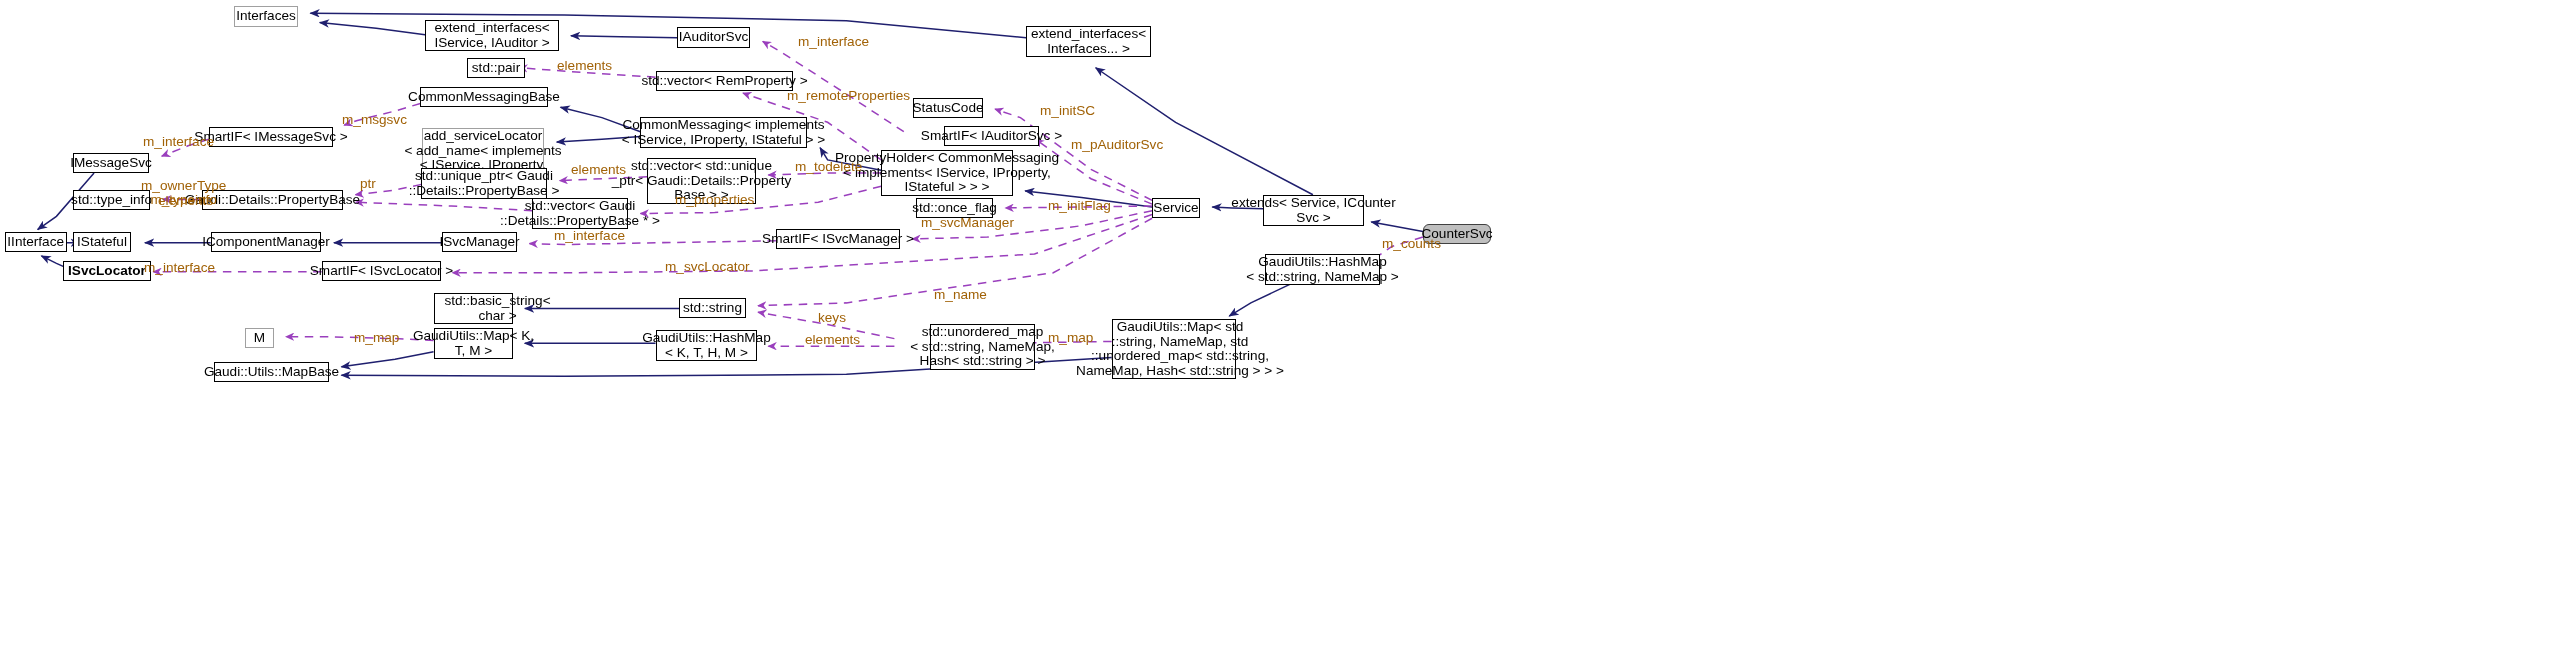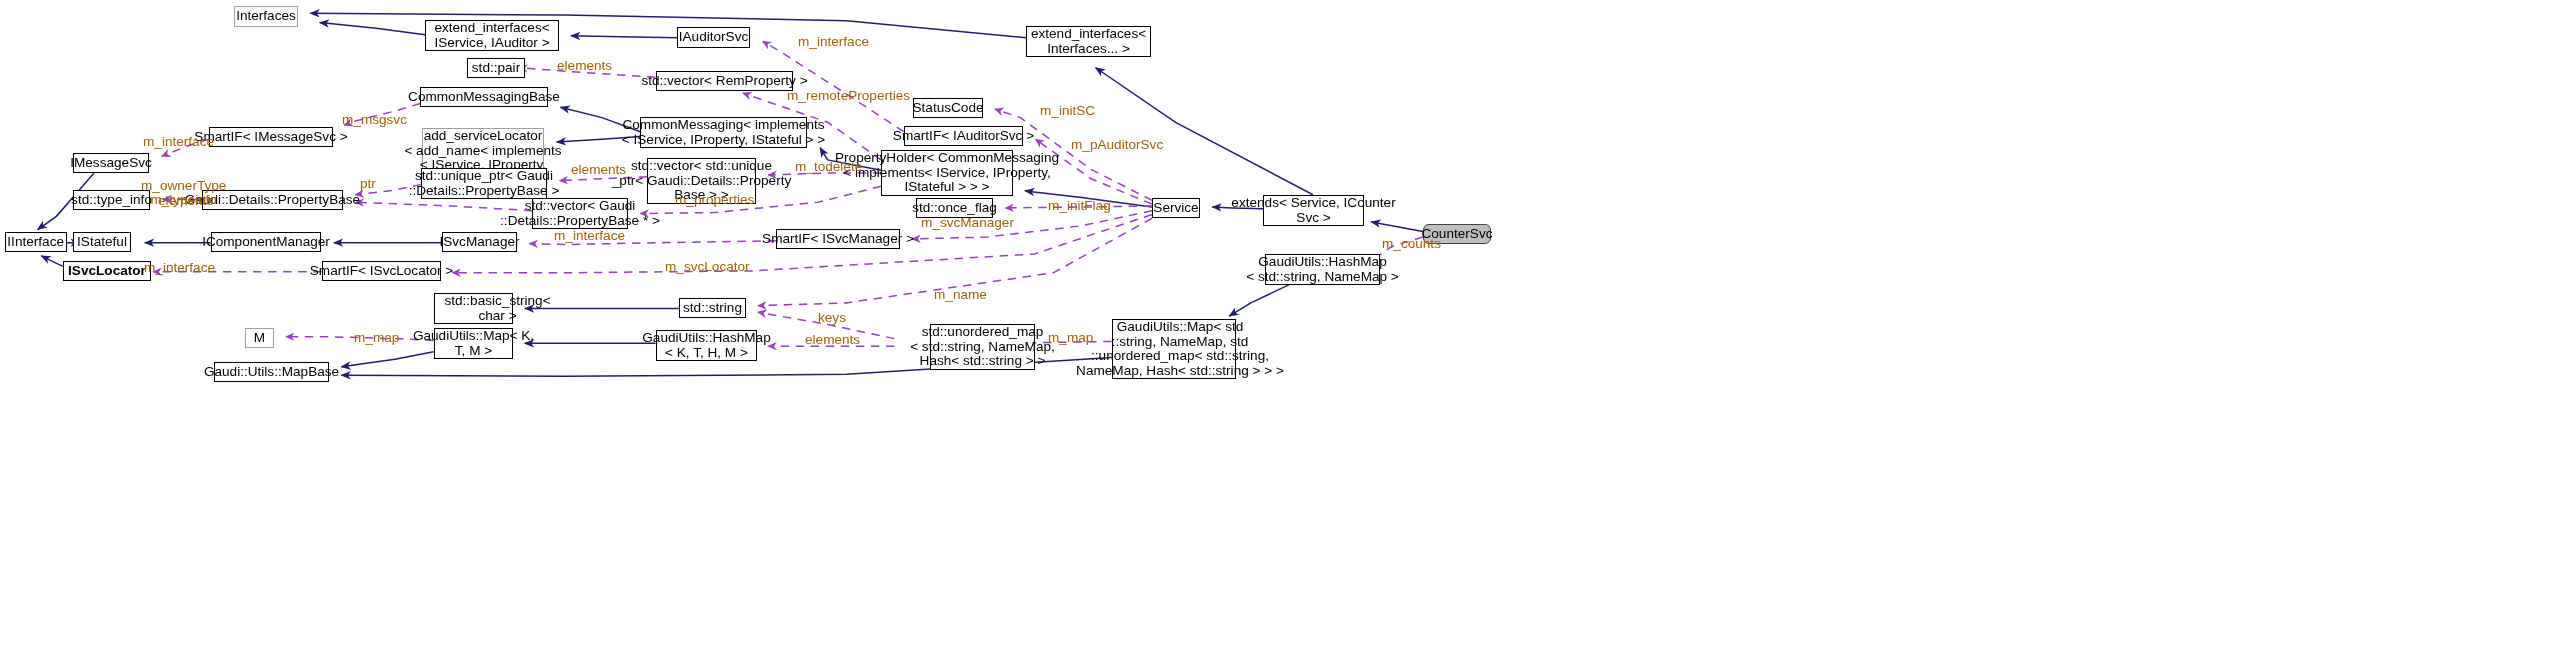--- a/index.html
+++ b/index.html
@@ -177,21 +177,21 @@
       <div class="node" style="left: 656px; top: 71px; width: 137px; min-height: 20px;">std::vector&lt; RemProperty &gt;</div>
       <div class="node" style="left: 420px; top: 87px; width: 128px; min-height: 20px;">CommonMessagingBase</div>
       <div class="node" style="left: 913px; top: 98px; width: 70px; min-height: 20px;">StatusCode</div>
       <div class="node" style="left: 209px; top: 127px; width: 124px; min-height: 20px;">SmartIF&lt; IMessageSvc &gt;</div>
       <div class="node gray-border" style="left: 422px; top: 115px; width: 122px; min-height: 54px; margin-top: 13px;">add_serviceLocator
 &lt; add_name&lt; implements
 &lt; IService, IProperty,
 IStateful &gt; &gt; &gt;</div>
       <div class="node" style="left: 640px; top: 117px; width: 167px; min-height: 30px;">CommonMessaging&lt; implements
 &lt; IService, IProperty, IStateful &gt; &gt;</div>
-      <div class="node" style="left: 904px; top: 126px; width: 119px; min-height: 20px;">SmartIF&lt; IAuditorSvc &gt;</div>
+      <div class="node" style="left: 944px; top: 126px; width: 95px; min-height: 20px;">SmartIF&lt; IAuditorSvc &gt;</div>
       <div class="node" style="left: 73px; top: 153px; width: 76px; min-height: 20px;">IMessageSvc</div>
       <div class="node" style="left: 881px; top: 150px; width: 132px; min-height: 40px;">PropertyHolder&lt; CommonMessaging
 &lt; implements&lt; IService, IProperty,
 IStateful &gt; &gt; &gt;</div>
       <div class="node" style="left: 421px; top: 168px; width: 126px; min-height: 30px;">std::unique_ptr&lt; Gaudi
 ::Details::PropertyBase &gt;</div>
       <div class="node" style="left: 647px; top: 158px; width: 109px; min-height: 40px;">std::vector&lt; std::unique
 _ptr&lt; Gaudi::Details::Property
 Base &gt; &gt;</div>
       <div class="node" style="left: 73px; top: 190px; width: 77px; min-height: 20px;">std::type_info</div>

